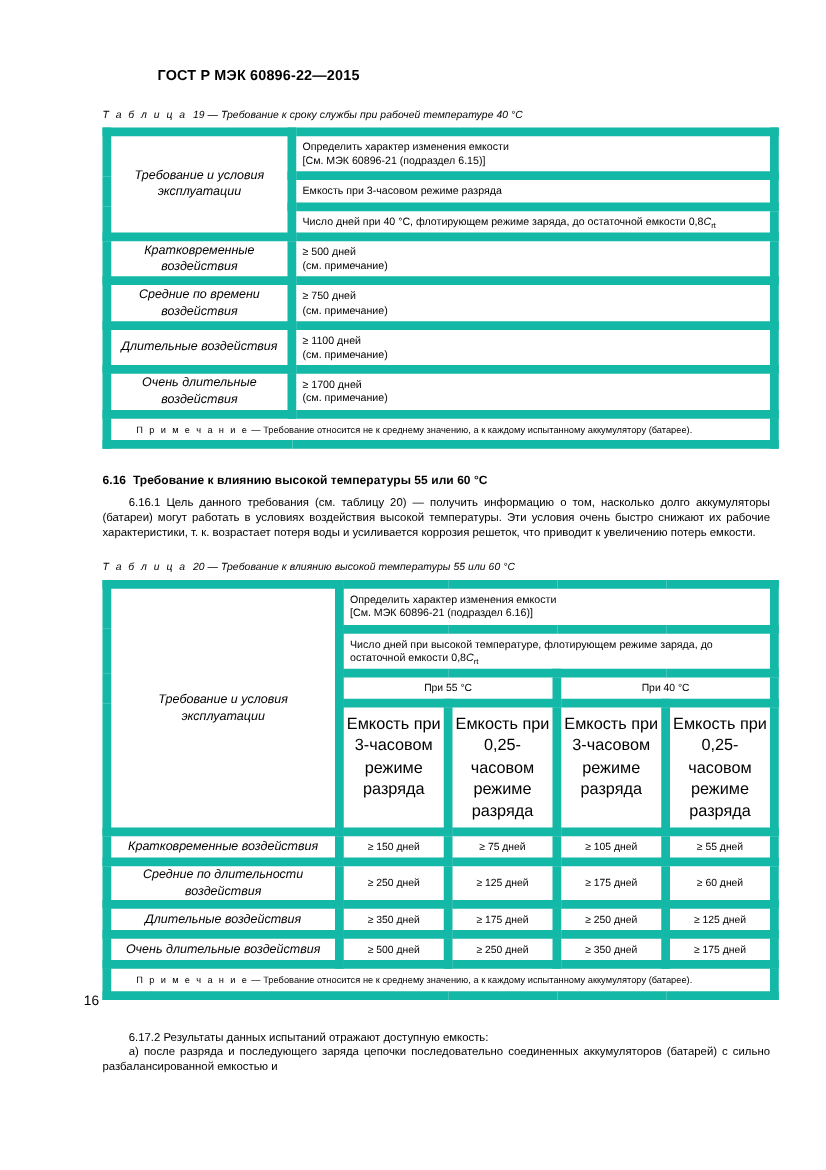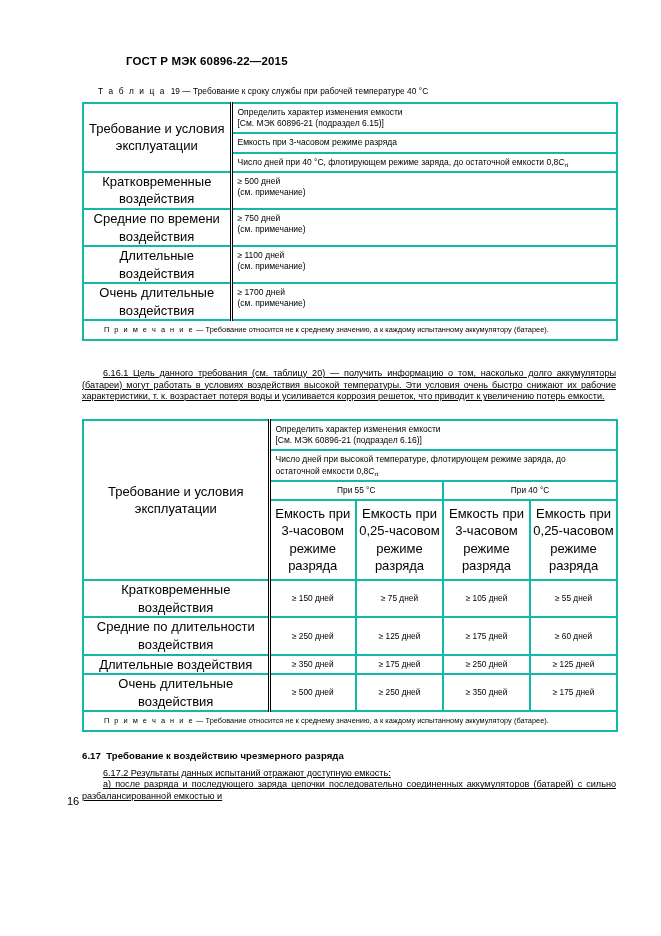--- a/index.html
+++ b/index.html
@@ -39,47 +39,49 @@
   
   .content {
     position: absolute;
     left: 82px;
     top: 86px;
     width: 534px;
   }
 
   .table-caption {
     font-size: 8.3px;
-    margin: 0 0 6px 16px;
+    margin: 0 0 6px 0;
     letter-spacing: 0.05px;
     white-space: nowrap;
+    font-style: italic;
   }
   .table-caption .spaced {
     letter-spacing: 1.6px;
   }
 
   
   table.gost {
     border-collapse: collapse;
     width: 534px;
     table-layout: fixed;
     font-size: 8.4px;
   }
   table.gost td {
-    border: 2px solid #14b8a6;
+    border: 7px solid #14b8a6;
     padding: 3px 5px;
     vertical-align: top;
     line-height: 1.32;
   }
   table.gost td.lbl {
     text-align: center;
     vertical-align: middle;
-    font-size: 13px;
+    font-size: 10px;
     padding: 0 4px;
     line-height: 1.35;
+    font-style: italic;
   }
   table.gost td.val {
     text-align: left;
     font-size: 8.5px;
   }
   table.gost td.ctr {
     text-align: center;
     vertical-align: middle;
     font-size: 8.3px;
   }
@@ -124,21 +126,20 @@
     letter-spacing: 0.05px;
   }
   p.para {
     font-size: 9.1px;
     margin: 0;
     padding: 0;
     text-align: justify;
     text-indent: 21px;
     line-height: 1.285;
     hyphens: manual;
-    text-decoration: underline;
   }
 
   .gap-a { height: 20px; }
   .gap-b { height: 7px; }
   .gap-c { height: 16px; }
   .gap-e { height: 18px; }
 
   .pagenum {
     position: absolute;
     left: 67px;
@@ -217,27 +218,36 @@
         <tr>
           <td class="note" colspan="2">
             <span class="note-word">П р и м е ч а н и е</span><span> — Требование относится не к среднему значению, а к каждому испытанному аккумулятору (батарее).</span>
           </td>
         </tr>
       </tbody>
     </table>
 
     <div class="gap-a"></div>
 
+    <h3 class="sec">
+      <span>6.16</span>&nbsp;
+      <span>Требование к влиянию высокой температуры 55 или 60 °С</span>
+    </h3>
 
     <div class="gap-b"></div>
 
     <p class="para">6.16.1 Цель данного требования (см. таблицу 20) — получить информацию о том, насколько долго аккумуляторы (батареи) могут работать в условиях воздействия высокой температуры. Эти условия очень быстро снижают их рабочие характеристики, т. к. возрастает потеря воды и усиливается коррозия решеток, что приводит к увеличению потерь емкости.</p>
 
     <div class="gap-c"></div>
 
+    <div class="table-caption">
+      <span class="spaced">Т а б л и ц а</span>&nbsp;
+      <span>20</span>
+      <span>— Требование к влиянию высокой температуры 55 или 60 °С</span>
+    </div>
 
     <table class="gost t20">
       <colgroup>
         <col style="width:186px">
         <col style="width:87px">
         <col style="width:87px">
         <col style="width:87px">
         <col style="width:87px">
       </colgroup>
       <tbody>
@@ -298,24 +308,20 @@
         <tr>
           <td class="note" colspan="5">
             <span class="note-word">П р и м е ч а н и е</span><span> — Требование относится не к среднему значению, а к каждому испытанному аккумулятору (батарее).</span>
           </td>
         </tr>
       </tbody>
     </table>
 
     <div class="gap-e"></div>
 
-    <h3 class="sec">
-      <span>6.17</span>&nbsp;
-      <span>Требование к воздействию чрезмерного разряда</span>
-    </h3>
 
     <div class="gap-b"></div>
 
     <p class="para">6.17.2 Результаты данных испытаний отражают доступную емкость:</p>
     <p class="para">а) после разряда и последующего заряда цепочки последовательно соединенных аккумуляторов (батарей) с сильно разбалансированной емкостью и</p>
 
   </div>
 
   <div class="pagenum">16</div>
 

